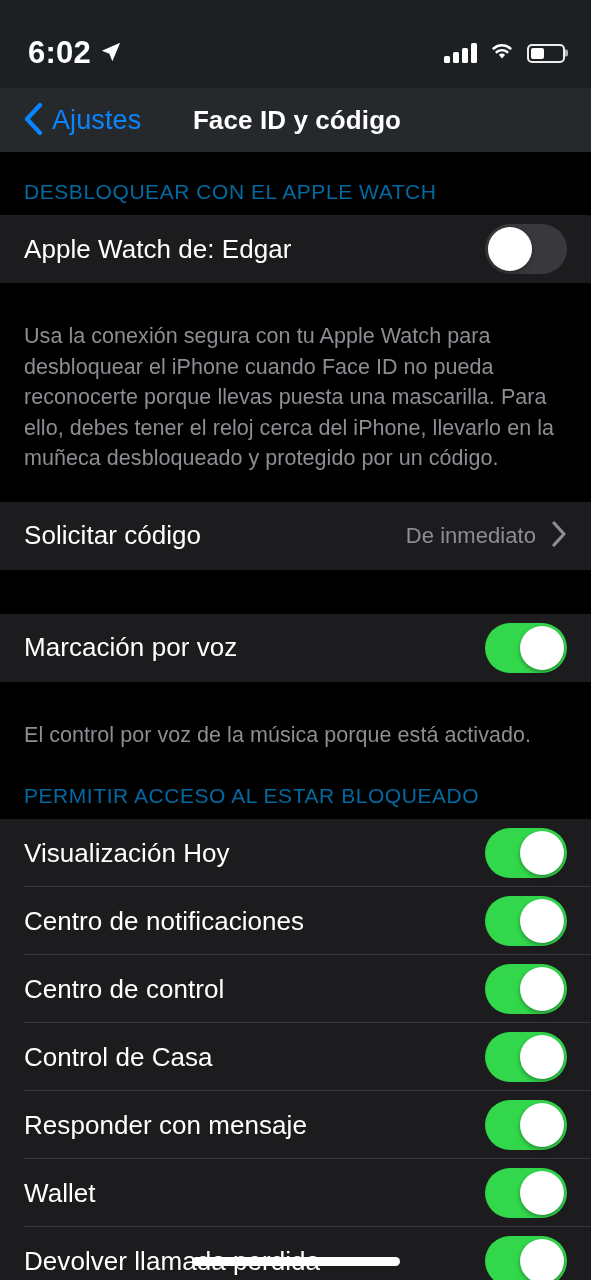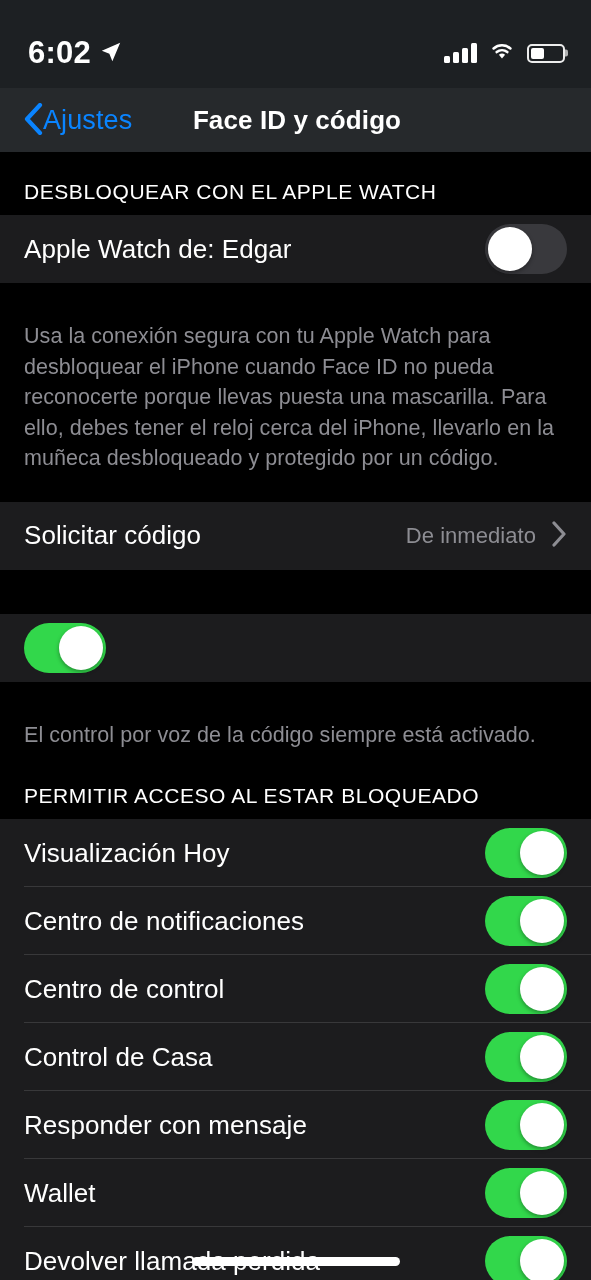--- a/index.html
+++ b/index.html
@@ -108,20 +108,21 @@
     flex: 0 0 64px;
     background: #26292c;
     display: flex;
     align-items: center;
     position: relative;
     padding: 0 18px;
   }
   .nav-back {
     display: flex;
     align-items: center;
+    gap: 9px;
     background: none;
     border: none;
     cursor: pointer;
     padding: 4px 6px;
     font-family: inherit;
   }
   .chev-back { display: block; }
   .nav-back-label {
     color: #0a84ff;
     font-size: 27px;
@@ -141,21 +142,21 @@
   
   .content {
     flex: 1 1 auto;
     background: #000000;
     overflow: hidden;
     position: relative;
   }
 
   .group-header {
     font-size: 21px;
-    color: #ffffff;
+    color: #0369a1;
     letter-spacing: 0.55px;
     padding: 28px 24px 11px 24px;
     text-transform: uppercase;
   }
 
   .group {
     background: #1c1c1e;
   }
 
   .row {
@@ -310,26 +311,27 @@
             <path d="M2 2l10 11L2 24" stroke="#8d8d93" stroke-width="3.2" fill="none" stroke-linecap="round" stroke-linejoin="round"></path>
           </svg>
         </span>
       </div>
     </div>
 
     <div class="spacer-44"></div>
 
     <div class="group">
       <div class="row">
-        <span class="toggle on">
-            <span class="knob"></span>
-          </span>
-      </div>
-    </div>
-    <div class="footer-text">El control por voz de la código siempre está activado.</div>
+        <span class="row-label">Marcación por voz</span>
+        <span class="toggle on">
+            <span class="knob"></span>
+          </span>
+      </div>
+    </div>
+    <div class="footer-text">El control por voz de la música porque está activado.</div>
 
     <div class="group-header">PERMITIR ACCESO AL ESTAR BLOQUEADO</div>
     <div class="group">
 
       <div class="row row-sep">
         <span class="row-label">Visualización Hoy</span>
         <span class="toggle on">
             <span class="knob"></span>
           </span>
       </div>

